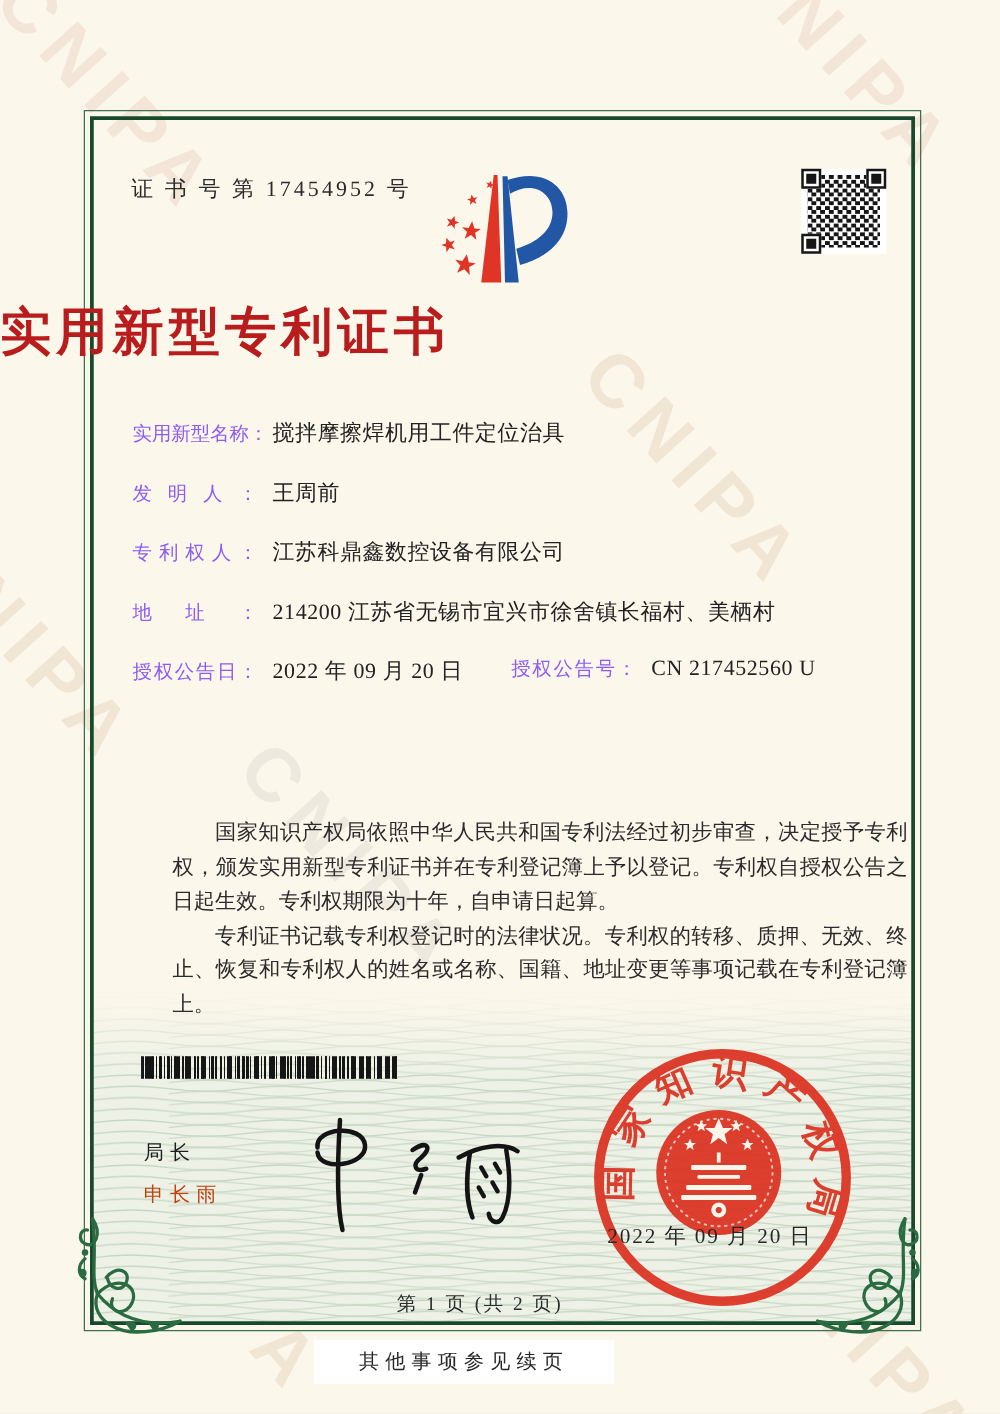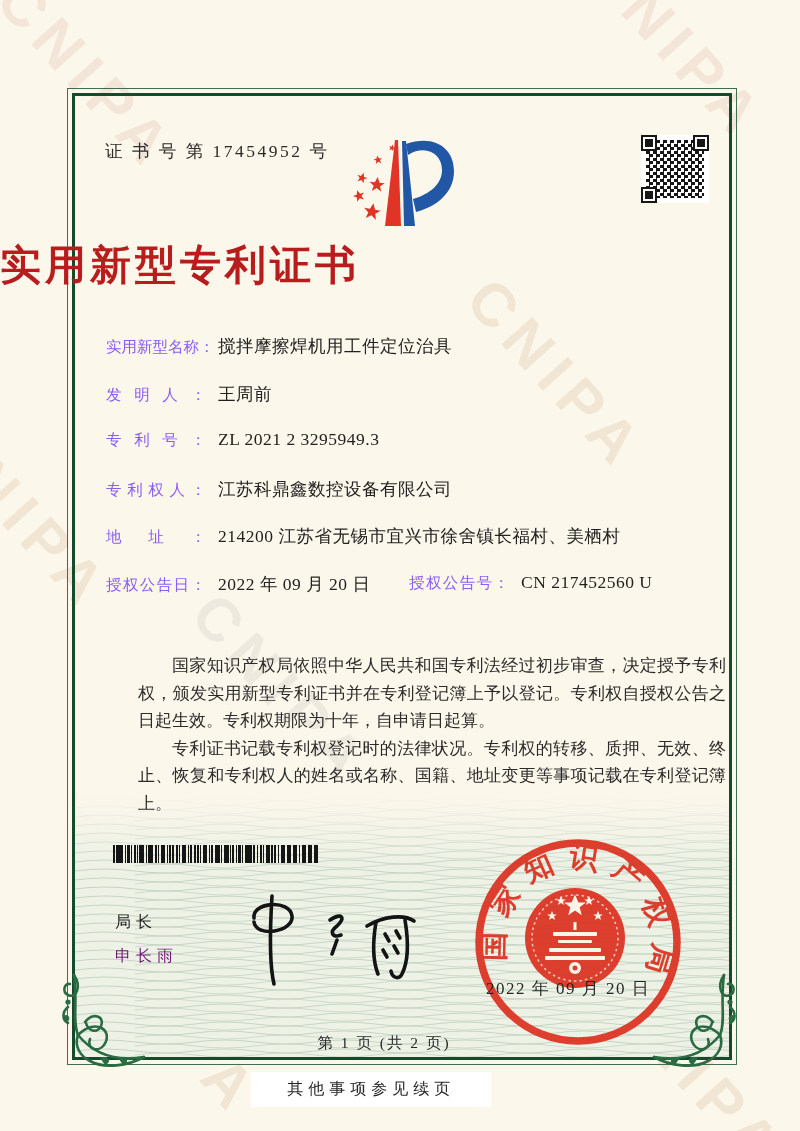--- a/index.html
+++ b/index.html
@@ -52,21 +52,21 @@
   
   .barcode{
     position:absolute;left:113px;top:845px;width:206px;height:18px;z-index:3;
     background:
       repeating-linear-gradient(90deg,#151515 0 1px,transparent 1px 3px),
       repeating-linear-gradient(90deg,#151515 0 2px,transparent 2px 7px),
       repeating-linear-gradient(90deg,transparent 0 4px,#151515 4px 6px,transparent 6px 11px);
   }
   
   .role{position:absolute;left:115px;top:912px;font-family:"Liberation Sans","DejaVu Sans",sans-serif;font-size:16px;letter-spacing:5px;color:#1d1d1d;z-index:3;}
-  .signer{position:absolute;left:115px;top:946px;font-family:"Liberation Sans","DejaVu Sans",sans-serif;font-size:16px;letter-spacing:5px;color:#701a75;z-index:3;}
+  .signer{position:absolute;left:115px;top:946px;font-family:"Liberation Sans","DejaVu Sans",sans-serif;font-size:16px;letter-spacing:5px;color:#c2410c;z-index:3;}
   .signature{position:absolute;left:242px;top:888px;width:180px;height:102px;z-index:3;}
   
   .seal{position:absolute;left:468px;top:836px;width:220px;height:220px;z-index:4;}
   
   .page-info{position:absolute;left:0;top:1033px;width:100%;text-align:center;font-size:15.5px;letter-spacing:2px;color:#2b2b2b;z-index:3;transform:translateX(-16px);}
   .cont-note{
     position:absolute;left:50%;top:1072px;transform:translateX(-62%);
     background:#ffffff;padding:7px 36px;font-size:16px;letter-spacing:5px;color:#272727;z-index:5;
   }
   .ornament{position:absolute;width:92px;height:102px;z-index:3;}
@@ -165,23 +165,20 @@
   </div>
 
   <div class="title">实用新型专利证书</div>
 
   <div class="fields">
     <div class="frow">
       <span class="flabel">实用新型名称：</span><span class="fvalue">搅拌摩擦焊机用工件定位治具</span>
     </div>
     <div class="frow">
       <span class="flabel">发明人：</span><span class="fvalue">王周前</span>
-    </div>
-    <div class="frow">
-      <span class="flabel">专利号：</span><span class="fvalue">ZL 2021 2 3295949.3</span>
     </div>
     <div class="frow">
       <span class="flabel">专利权人：</span><span class="fvalue">江苏科鼎鑫数控设备有限公司</span>
     </div>
     <div class="frow">
       <span class="flabel">地址：</span><span class="fvalue">214200 江苏省无锡市宜兴市徐舍镇长福村、美栖村</span>
     </div>
     <div class="frow">
       <span class="flabel">授权公告日：</span><span class="fvalue">2022 年 09 月 20 日</span>
       <span class="grant2">

